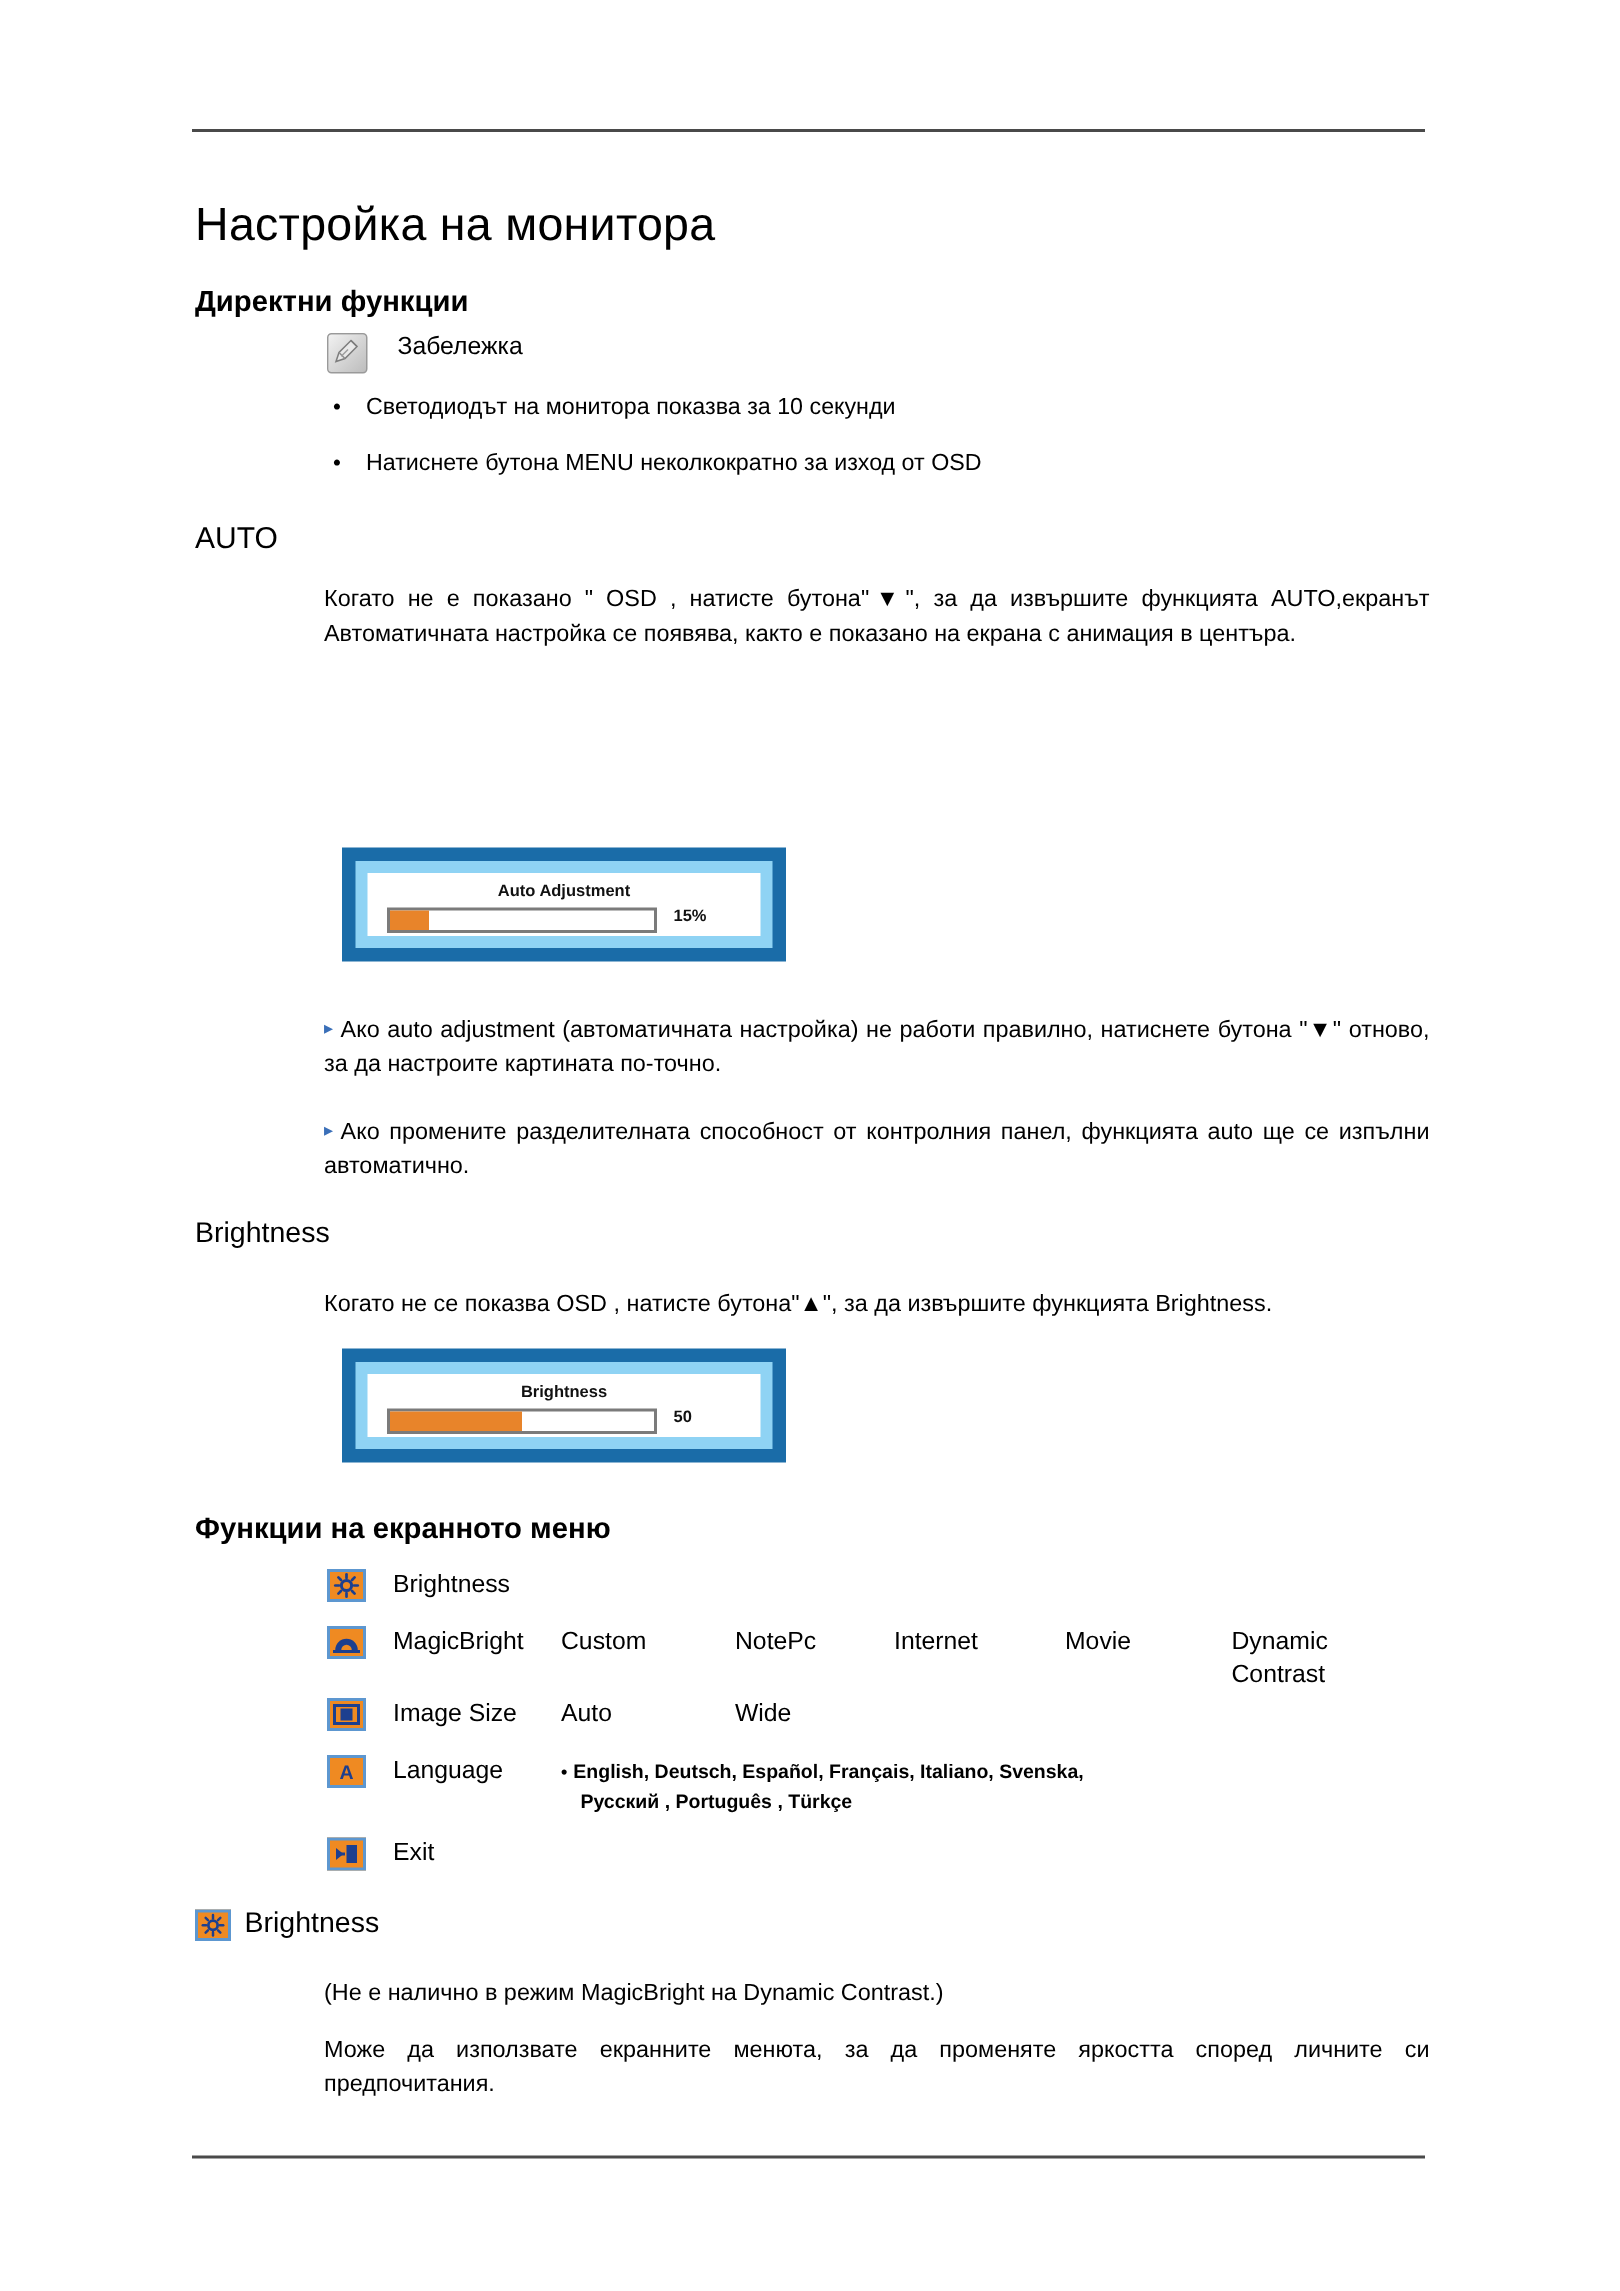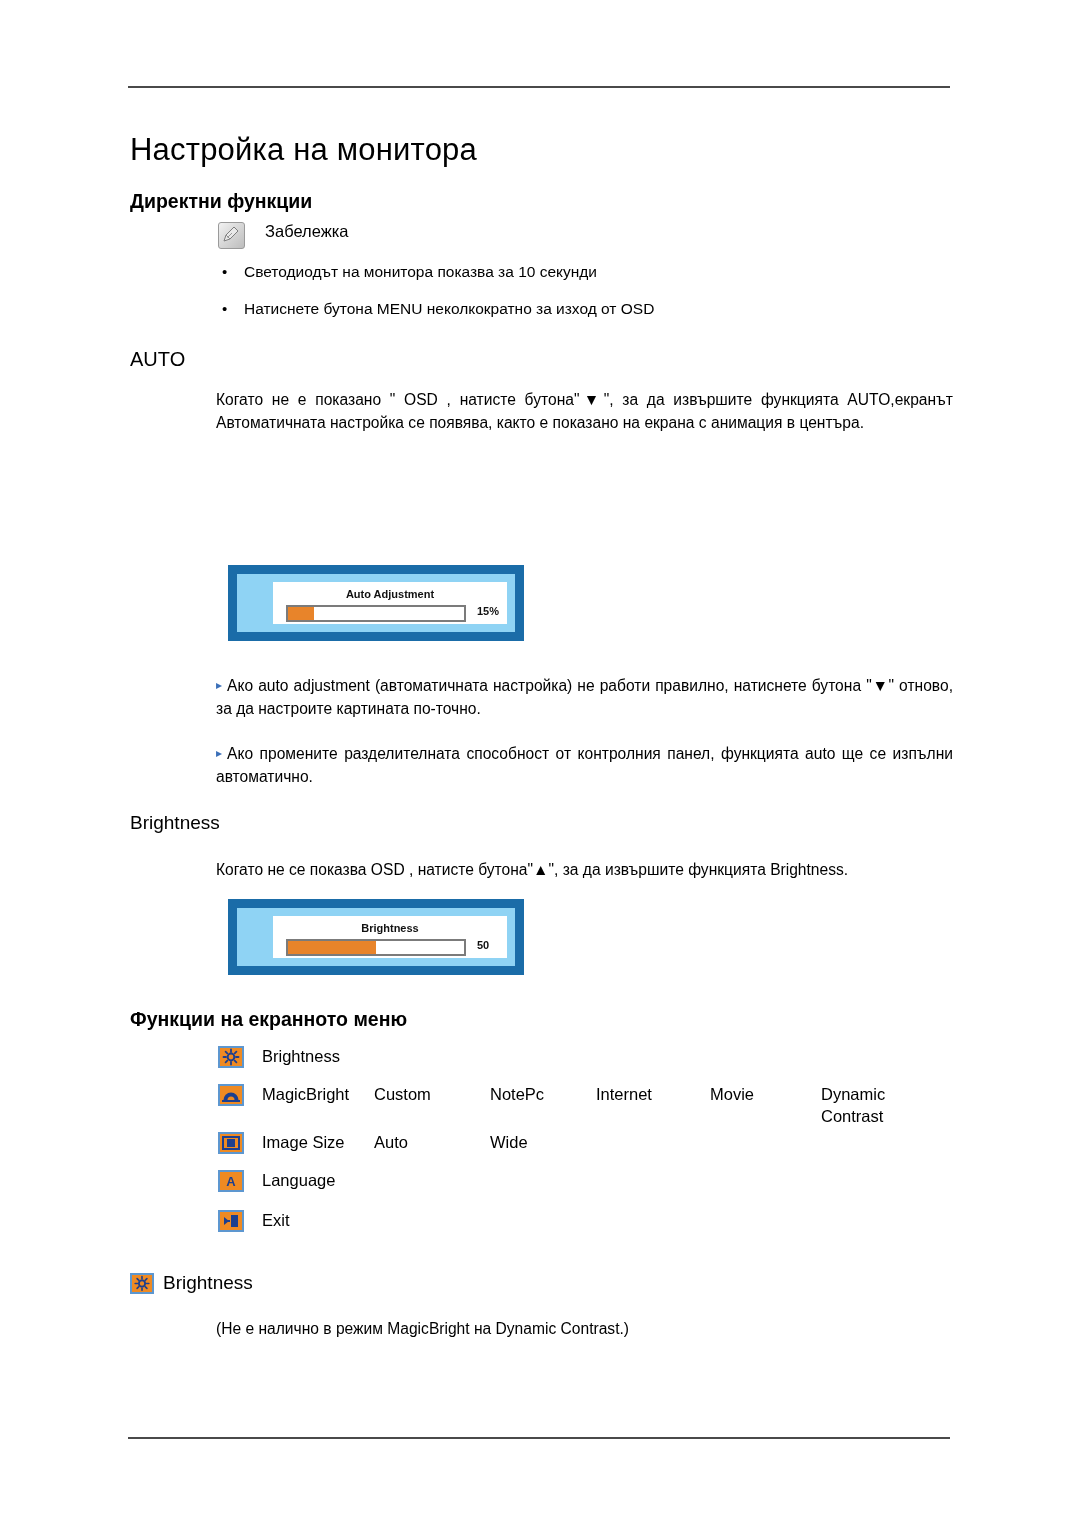--- a/index.html
+++ b/index.html
@@ -133,21 +133,20 @@
     background: #8fd3f4;
     padding: 8px;
     height: 100%;
     box-sizing: border-box;
   }
   .osd-screen {
     background: #ffffff;
     height: 100%;
     box-sizing: border-box;
     position: relative;
-    margin-left: 28px;
   }
   .osd-title {
     position: absolute;
     width: 100%;
     text-align: center;
     font-size: 11px;
     font-weight: bold;
     color: #111;
   }
   .osd-barrow {
@@ -370,20 +369,25 @@
       <span class="menu-opt">Wide</span>
     </div>
 
     <div class="menu-row">
       <span class="menu-icon">
         <svg width="22" height="18" viewBox="0 0 22 18">
           <text x="11" y="14" font-family="Liberation Sans, sans-serif" font-size="13" font-weight="bold" fill="#1c3f8f" text-anchor="middle">A</text>
         </svg>
       </span>
       <span class="menu-label" style="width:112px;">Language</span>
+      <span class="lang-block" style="margin-left:0;">
+        <span class="lang-dot">•</span><span>English, Deutsch, Español, Français,  Italiano, Svenska,</span>
+        <br>
+        <span style="margin-left:13px;">Русский , Português , Türkçe</span>
+      </span>
     </div>
 
     <div class="menu-row" style="margin-top:14px;">
       <span class="menu-icon">
         <svg width="22" height="18" viewBox="0 0 22 18">
           <rect x="11" y="3" width="7" height="12" fill="#1c3f8f"></rect>
           <path d="M9 9 L4 5 L4 13 Z" fill="#1c3f8f"></path>
           <rect x="4" y="8" width="6" height="2" fill="#1c3f8f"></rect>
         </svg>
       </span>
@@ -405,14 +409,15 @@
           <line x1="16.4" y1="3.6" x2="14.7" y2="5.3"></line>
           <line x1="7.3" y1="12.7" x2="5.6" y2="14.4"></line>
         </g>
       </svg>
     </span>
     <span class="bright-head-label">Brightness</span>
   </div>
 
   <div class="para" style="left:216px; top:1317px; width:760px;">(Не е налично в режим MagicBright на Dynamic Contrast.)</div>
 
+  <div class="para justify" style="left:216px; top:1355px; width:737px;">Може да използвате екранните менюта, за да променяте яркостта според личните си предпочитания.</div>
 
 </div>
 
 </body></html>

